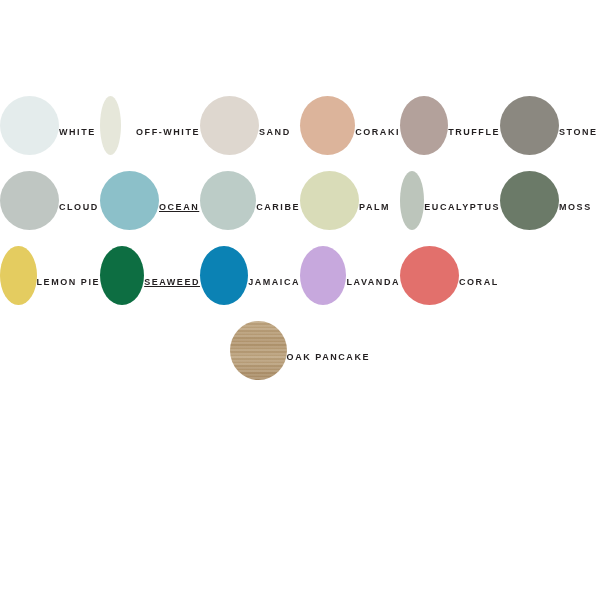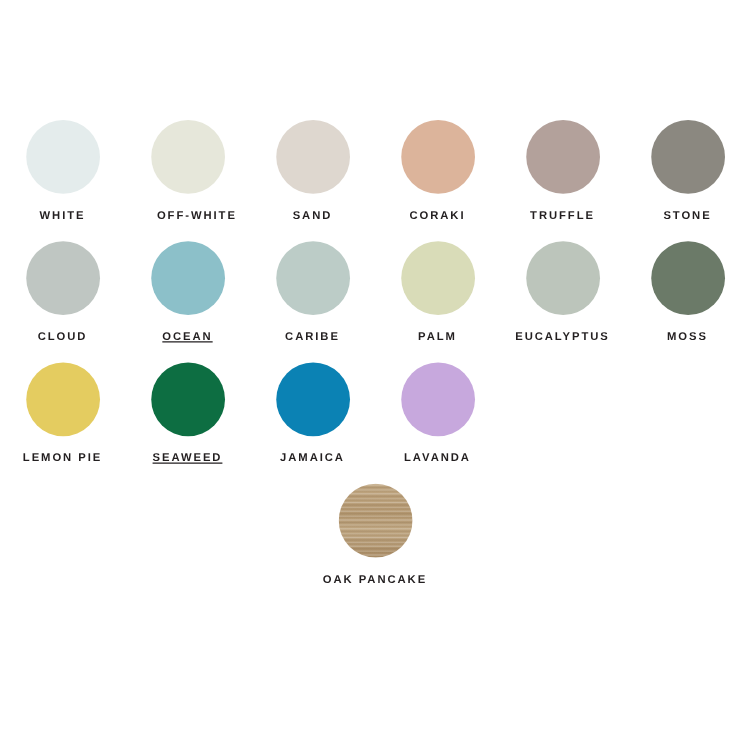--- a/index.html
+++ b/index.html
@@ -24,21 +24,21 @@
   }
   .swatch-grid {
     display: grid;
     grid-template-columns: repeat(6, 100px);
     justify-content: center;
     row-gap: 16px;
   }
   .swatch-cell {
     width: 100px;
     display: flex;
-    flex-direction: column;
+    flex-direction: row;
     align-items: center;
   }
   .swatch-dot {
     width: 59px;
     height: 59px;
     border-radius: 50%;
     display: block;
   }
   .swatch-label {
     margin-top: 13px;
@@ -143,20 +143,24 @@
       <span class="swatch-label" style="color: rgb(35, 31, 32); text-decoration: underline;">SEAWEED</span>
     </div>
     <div class="swatch-cell">
       <span class="swatch-dot" style="background-color: rgb(11, 130, 180);"></span>
       <span class="swatch-label" style="color: rgb(35, 31, 32);">JAMAICA</span>
     </div>
     <div class="swatch-cell">
       <span class="swatch-dot" style="background-color: rgb(199, 168, 221);"></span>
       <span class="swatch-label" style="color: rgb(35, 31, 32);">LAVANDA</span>
     </div>
+    <div class="swatch-cell">
+      <span class="swatch-dot" style="background-color: rgb(226, 112, 108);"></span>
+      <span class="swatch-label" style="color: rgb(35, 31, 32);">CORAL</span>
+    </div>
 
   </div>
 
   <div class="solo-row">
     <div class="swatch-cell">
       <span class="swatch-dot wood"></span>
       <span class="swatch-label" style="color: rgb(35, 31, 32);">OAK PANCAKE</span>
     </div>
   </div>
 

